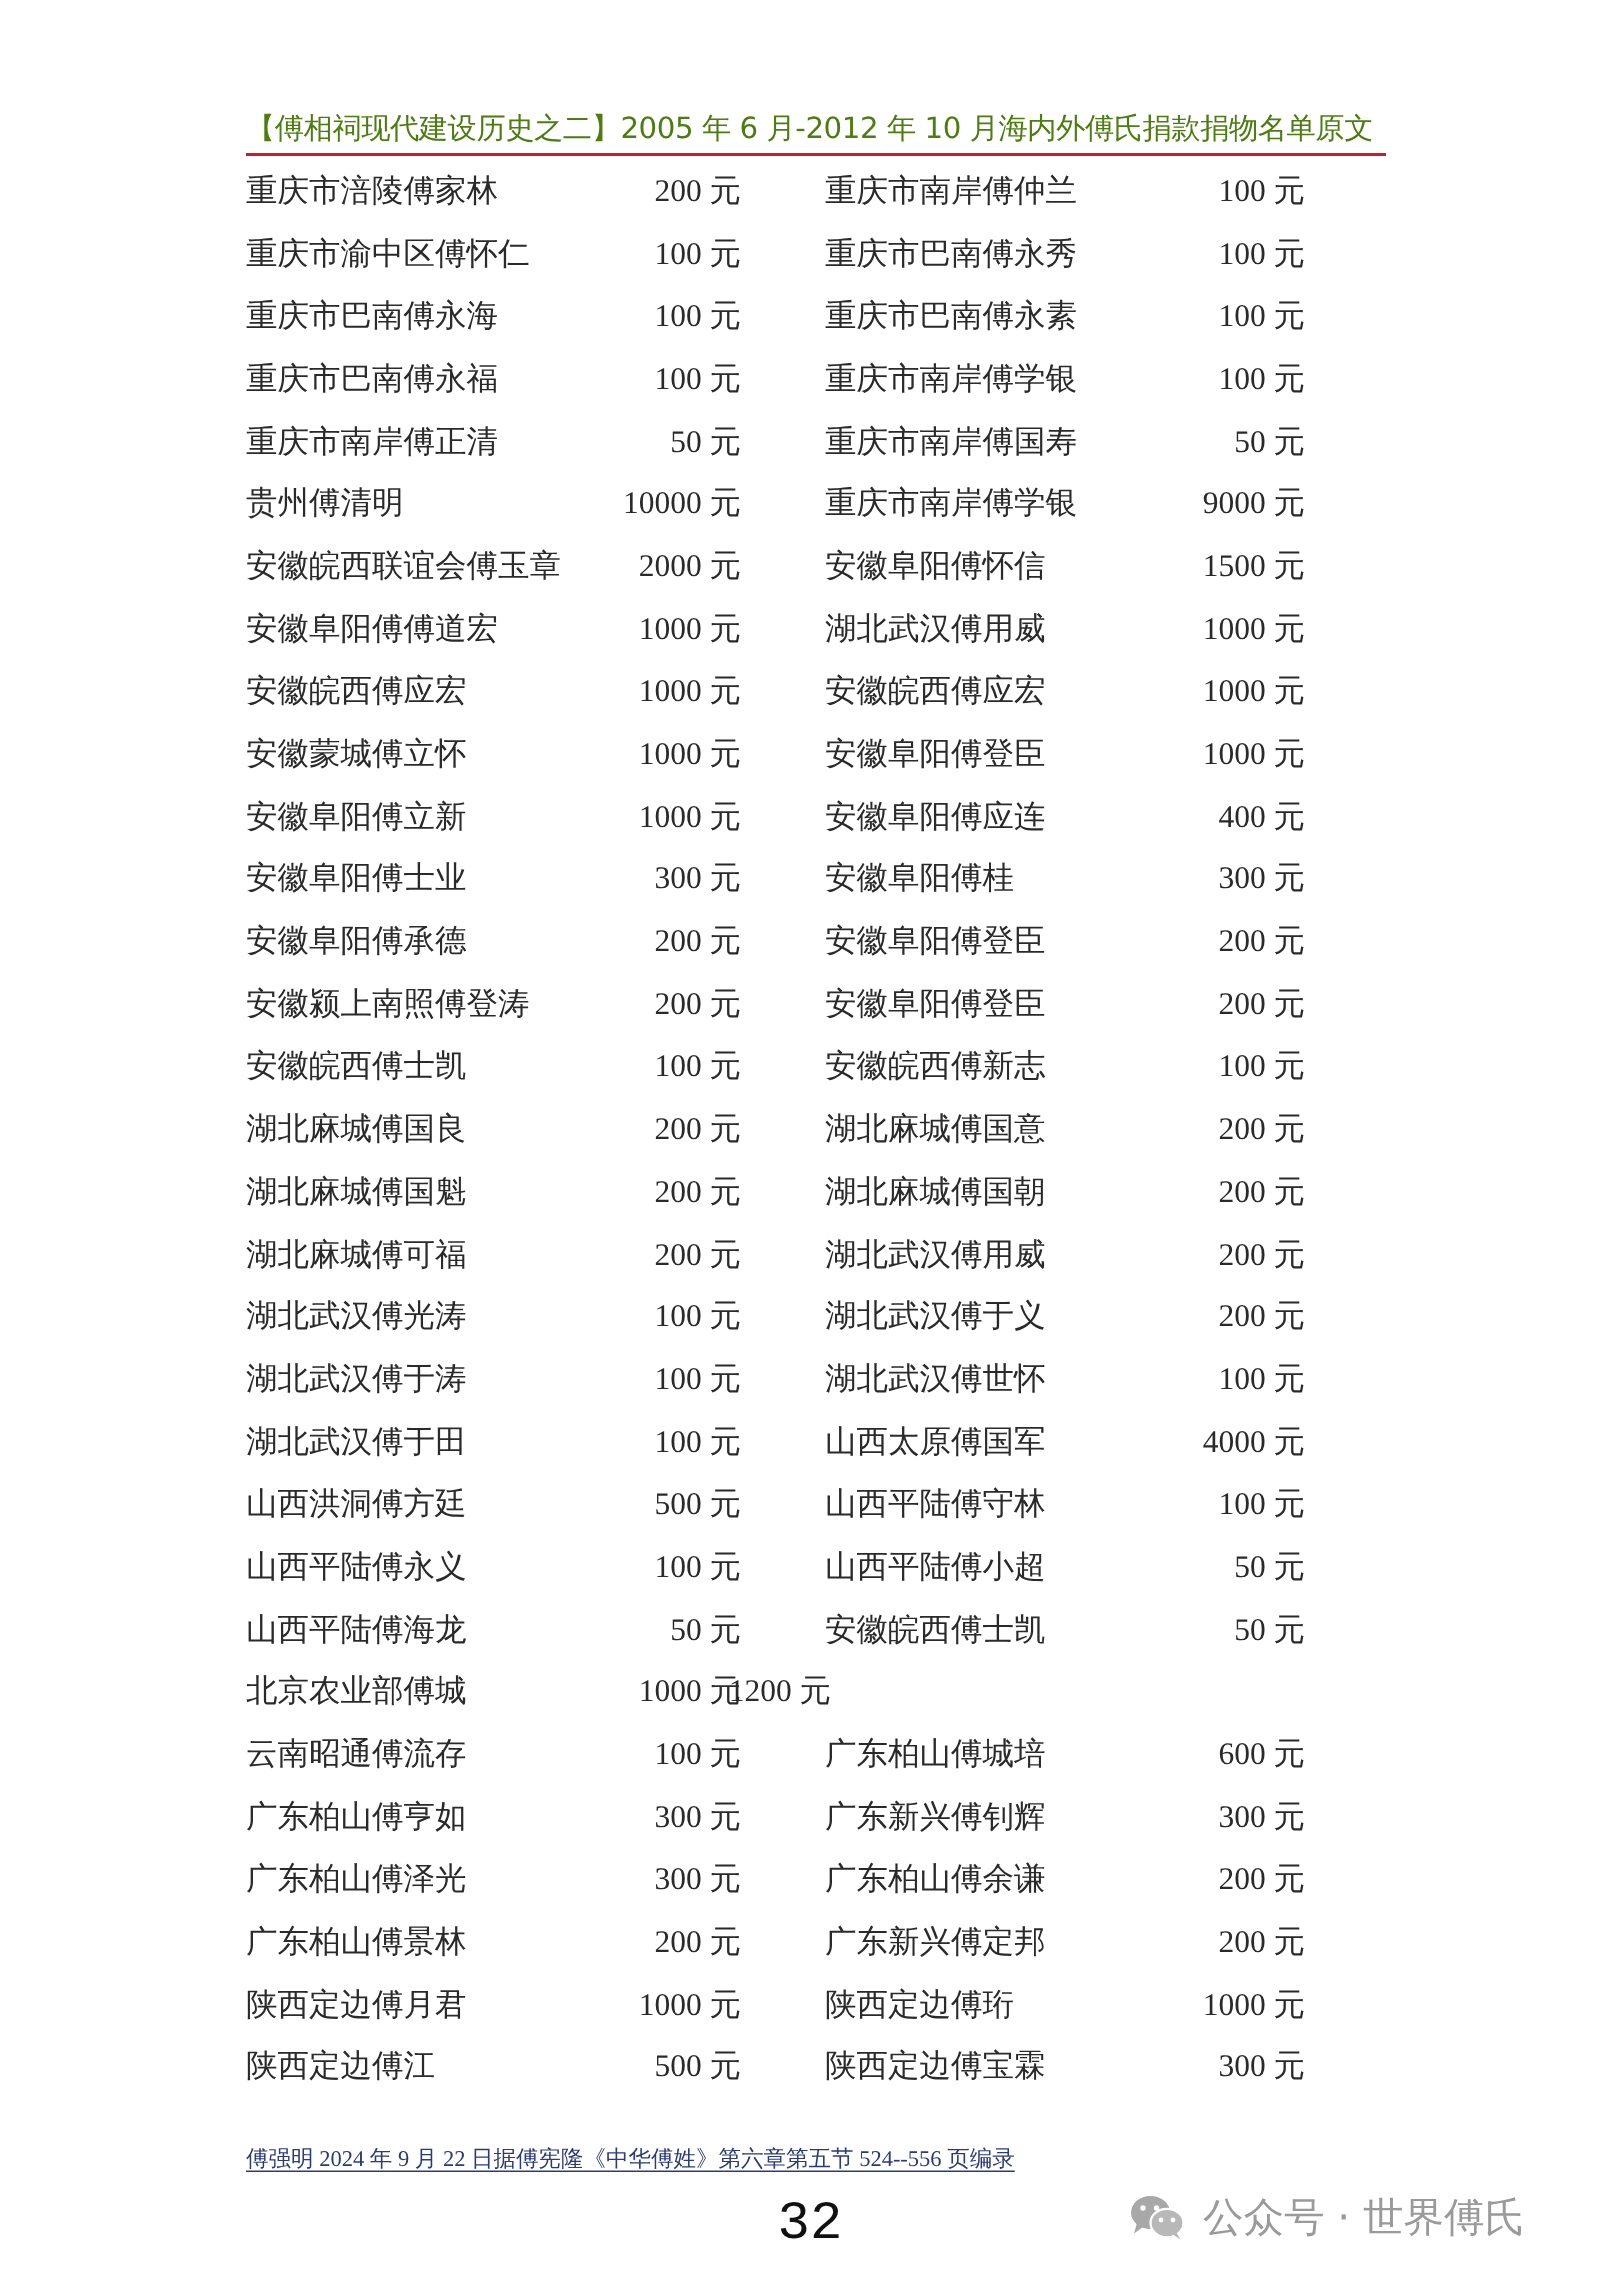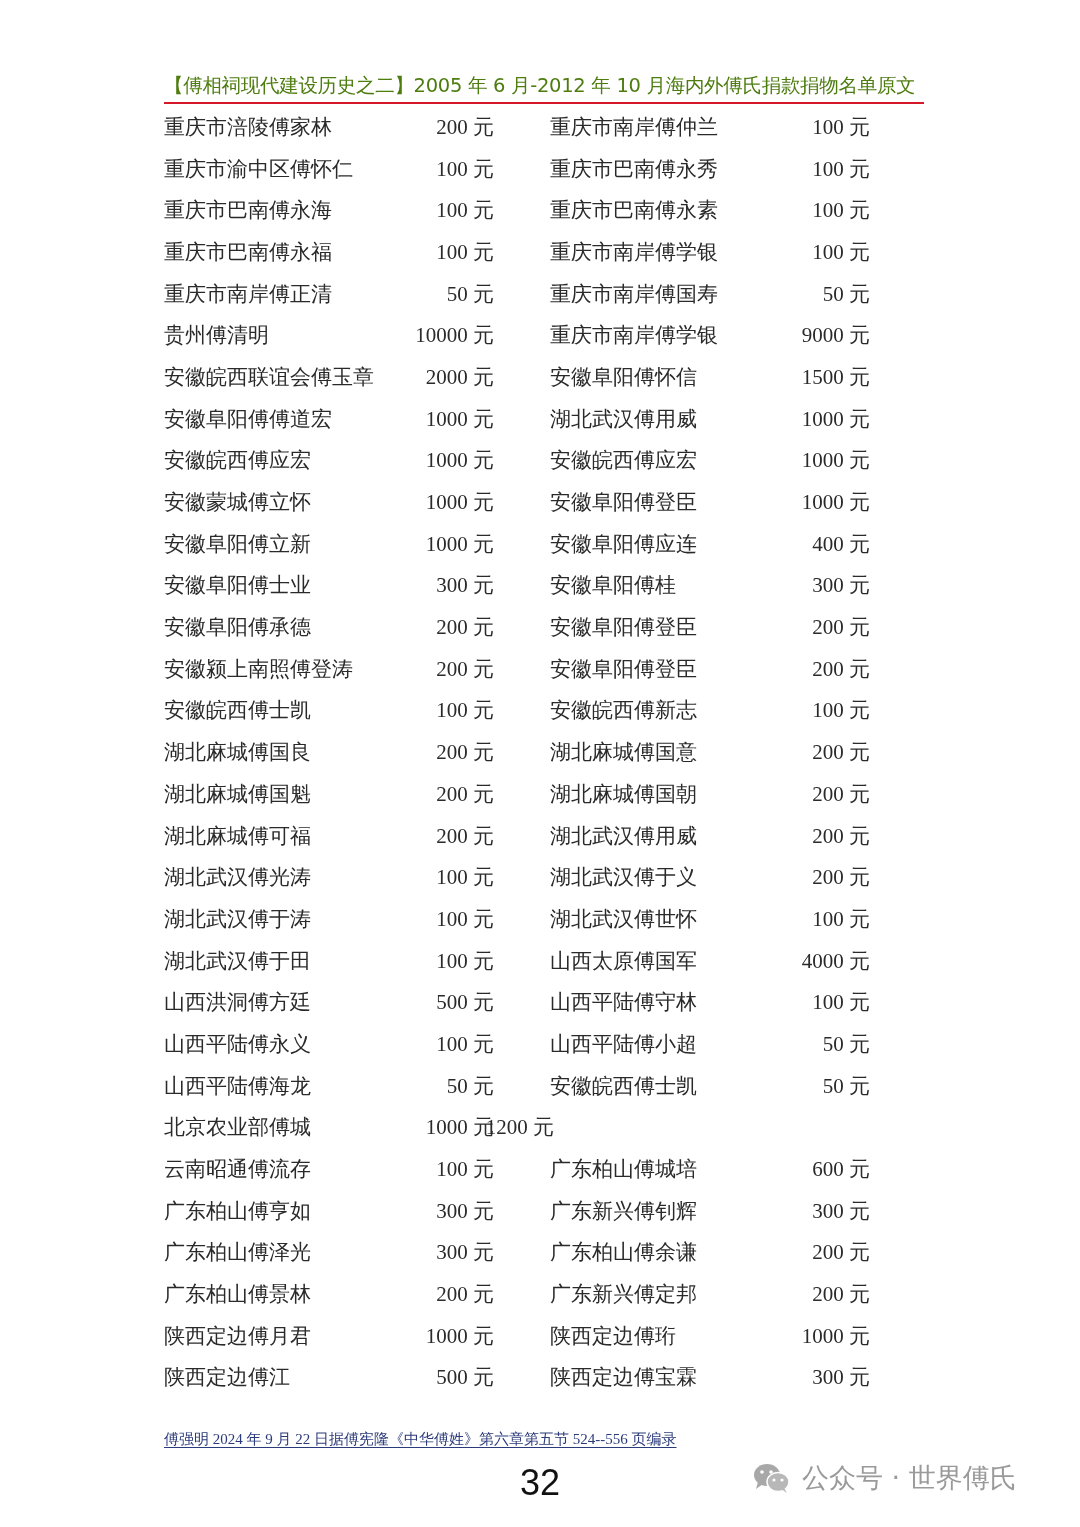--- a/index.html
+++ b/index.html
@@ -14,21 +14,21 @@
   .cell { display:flex; align-items:center; }
   .c1 { width:216px; white-space:nowrap; }
   .a1 { width:114px; text-align:right; justify-content:flex-end; font-family:"Liberation Serif", serif; }
   .c2 { width:260px; padding-left:56px; white-space:nowrap; }
   .a2 { width:114px; margin-left:-54px; justify-content:flex-end; font-family:"Liberation Serif", serif; }
   .amt { white-space:nowrap; }
   .footer { position:absolute; left:164px; top:1430px; color:#2b3a7a;
             font-family:"Liberation Serif", serif; font-size:15px; white-space:nowrap;
             text-decoration:underline; text-underline-offset:3px; }
   .pageno { position:absolute; left:0; width:1080px; top:1462px; text-align:center;
-            font-family:Liberation Sans, sans-serif; font-size:36px; color:#111; }
+            font-family:Liberation Mono, monospace; font-size:36px; color:#111; }
   .watermark { position:absolute; left:752px; top:1460px; display:flex; align-items:center;
                color:#9a9a9a; font-family:"DejaVu Sans", "Liberation Sans", sans-serif; font-size:27px; }
   .wm-icon { width:40px; height:32px; margin-right:10px; position:relative; }
 </style>
 </head>
 <body>
 
 <div class="title">【傅相祠现代建设历史之二】2005 年 6 月-2012 年 10 月海内外傅氏捐款捐物名单原文</div>
 
 <div class="rows" id="rows">

